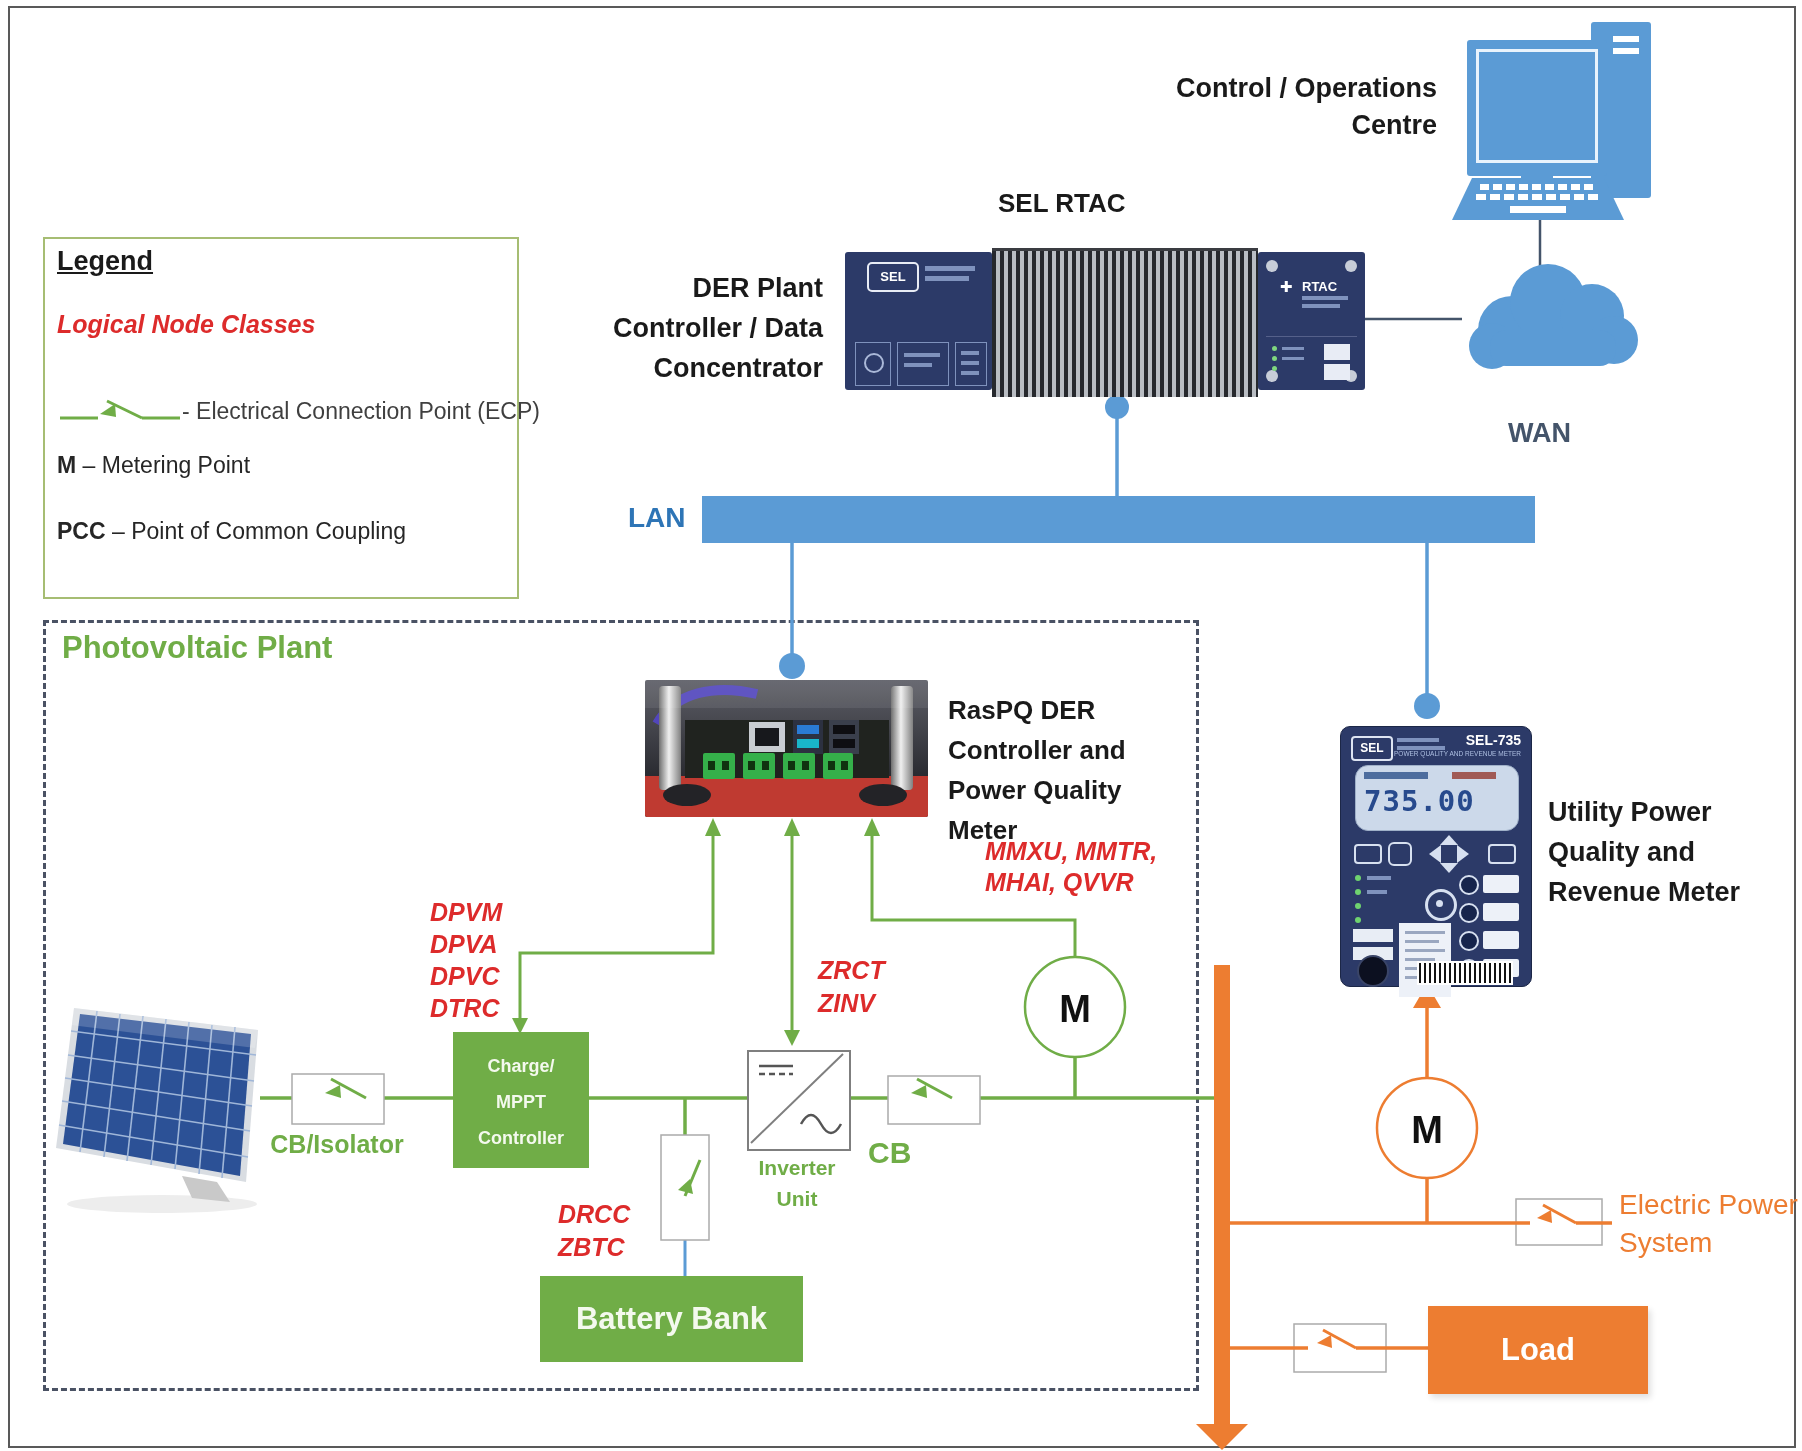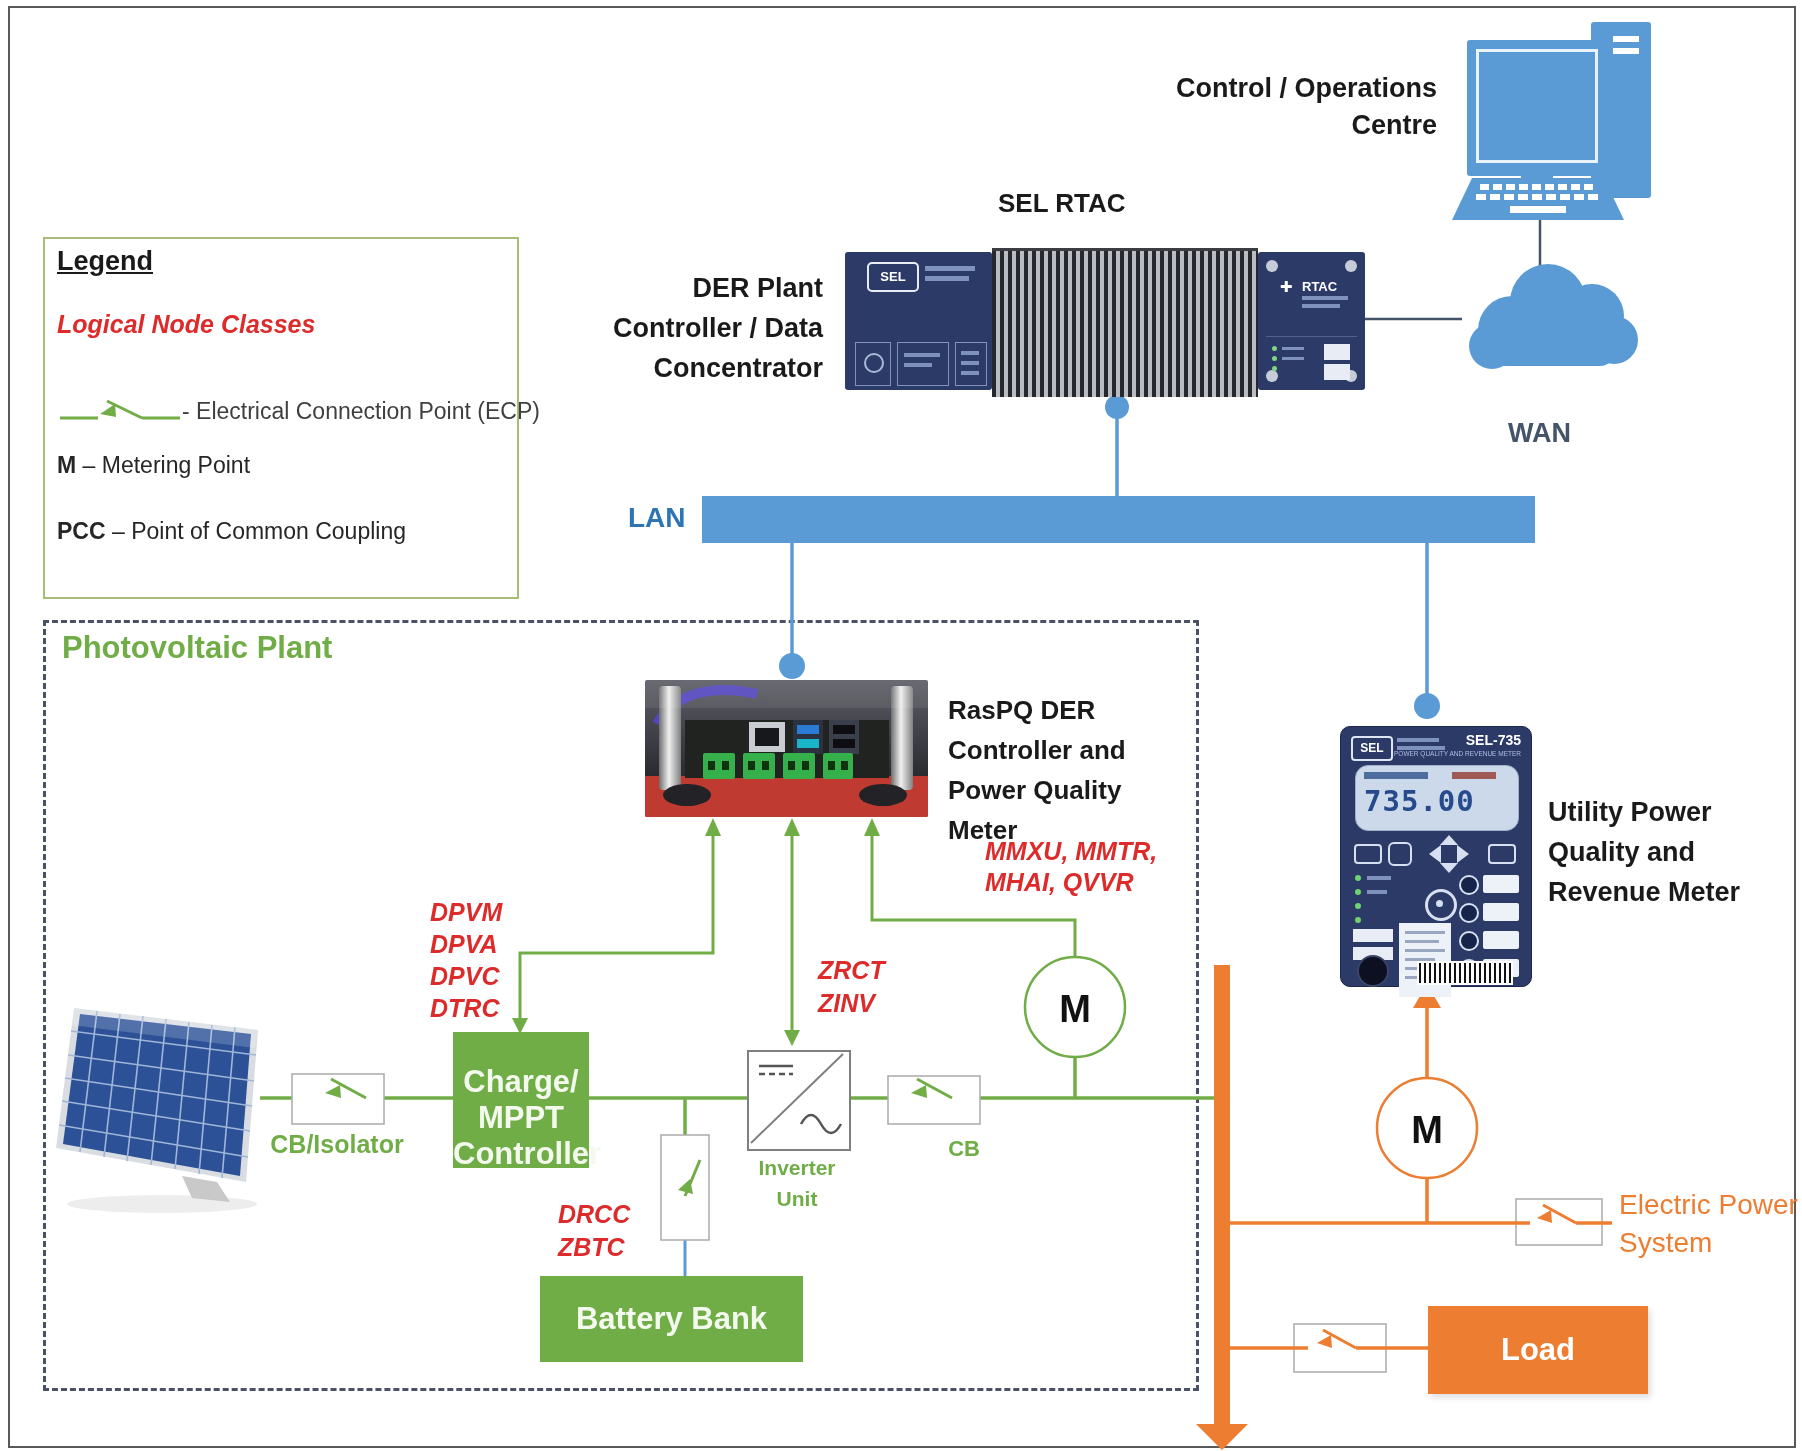--- a/index.html
+++ b/index.html
@@ -275,21 +275,21 @@
         <line x1="19" y1="35" x2="204" y2="59"></line>
           <line x1="16" y1="59" x2="202" y2="85"></line>
         <line x1="13" y1="82" x2="200" y2="110"></line>
           <line x1="10" y1="105" x2="198" y2="135"></line>
         <line x1="7" y1="129" x2="196" y2="161"></line>
       </g>
       <polygon points="22,12 206,34 203,52 19,29" fill="rgba(255,255,255,0.18)"></polygon>
     </svg>
 
     <div class="abs green-box" style="left:453px;top:1032px;width:136px;height:136px;">
-      <div style="padding-top:32px;font-size:31px;font-weight:700;line-height:36px;">
+      <div style="padding-top:16px;font-size:18px;font-weight:700;line-height:36px;">
         <div>Charge/</div>
         <div>MPPT</div>
         <div>Controller</div>
       </div>
     </div>
     <div class="abs green-box" style="left:540px;top:1276px;width:263px;height:86px;line-height:86px;font-size:31px;font-weight:700;">
       <span>Battery Bank</span>
     </div>
 
     <div class="abs" style="left:747px;top:1050px;width:100px;height:97px;background:#fff;border:2px solid #7f7f7f;">
@@ -425,21 +425,21 @@
       <div>Inverter</div>
       <div>Unit</div>
     </div>
 
     <div class="abs red-node" style="left:558px;top:1198px;line-height:33px;">
       <div>DRCC</div>
       <div>ZBTC</div>
     </div>
 
     <div class="abs green-lb" style="left:262px;top:1130px;width:150px;text-align:center;font-size:25px;">CB/Isolator</div>
-    <div class="abs green-lb" style="left:888px;top:1136px;width:92px;text-align:right;font-size:22px;">CB</div>
+    <div class="abs green-lb" style="left:868px;top:1136px;width:92px;text-align:left;font-size:30px;">CB</div>
 
     <div class="abs bold" style="left:1548px;top:792px;font-size:27px;line-height:40px;color:#1a1a1a;">
       <div>Utility Power</div>
       <div>Quality and</div>
       <div>Revenue Meter</div>
     </div>
     <div class="abs" style="left:1619px;top:1186px;font-size:28px;line-height:38px;color:#ed7d31;">
       <div>Electric Power</div>
       <div>System</div>
     </div>

